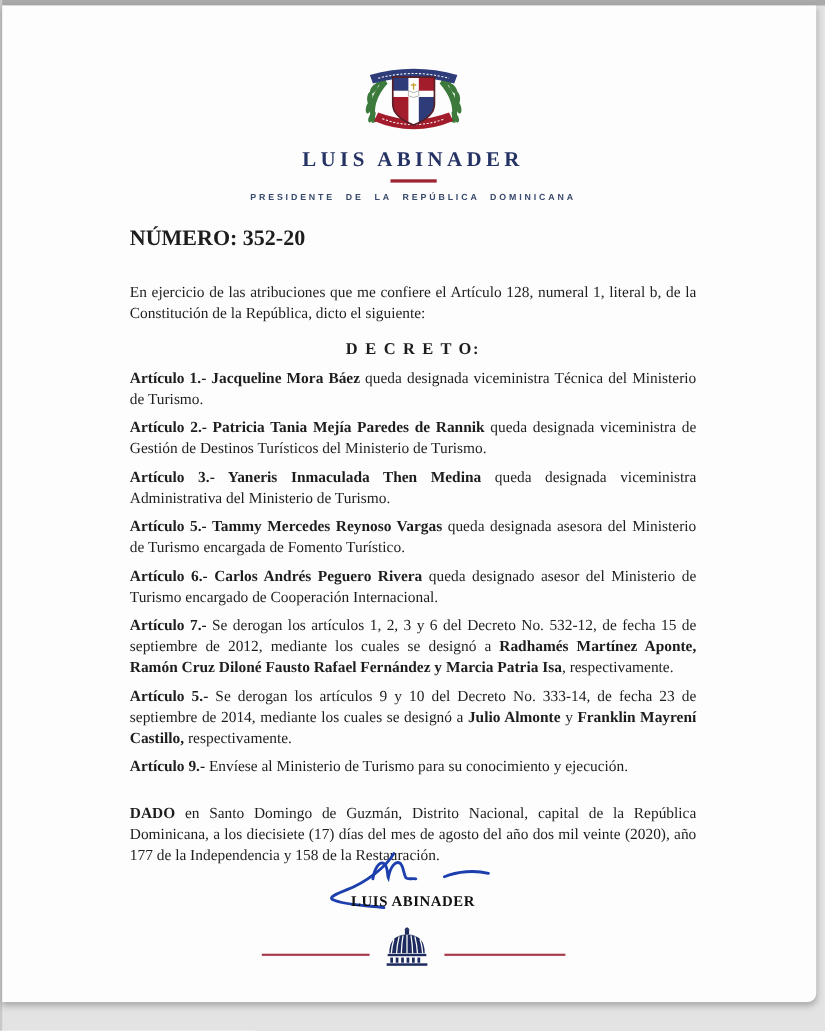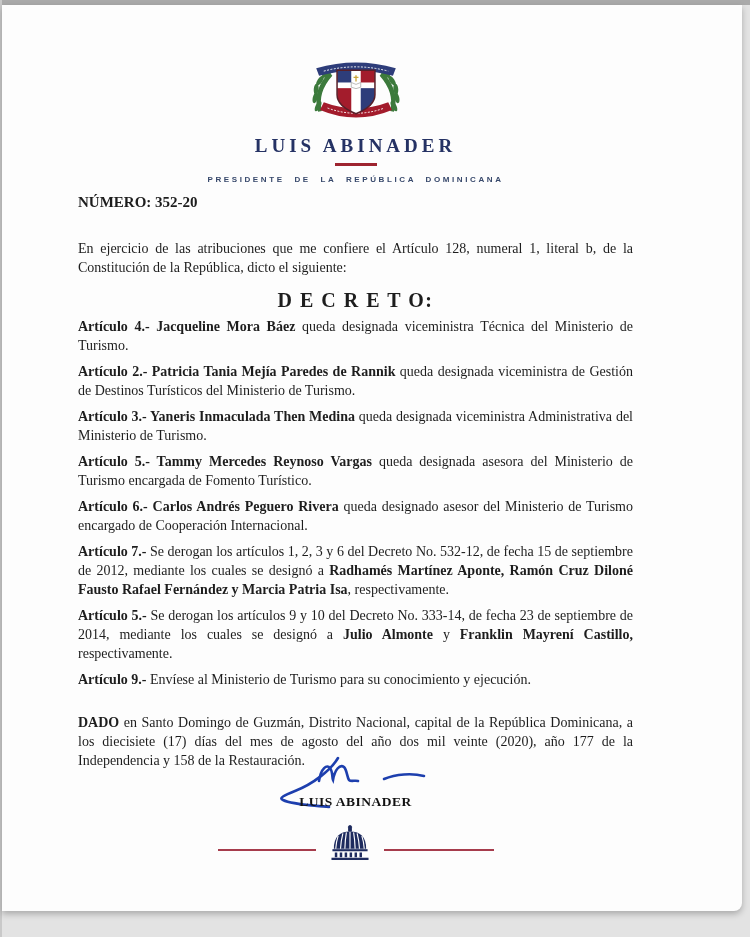--- a/index.html
+++ b/index.html
@@ -10,38 +10,38 @@
     overflow:hidden;
   }
   .frame-top{position:absolute;top:0;left:0;right:0;height:5px;background:#aaaaaa;}
   .frame-left{position:absolute;top:0;left:0;bottom:0;width:2px;background:#c9c9c9;}
   .page{
     position:absolute;top:5px;left:2px;right:8px;bottom:26px;
     background:#fdfdfd;border-radius:0 0 8px 0;
     box-shadow:0 3px 6px rgba(0,0,0,.25);
     overflow:hidden;
   }
-  .content{padding:0 109px 0 76px;color:#1d1d1d;font-size:14px;}
+  .content{padding:0 109px 0 116px;color:#1d1d1d;font-size:14px;}
   .doc-header{text-align:center;}
   .coa{display:block;margin:50px auto 0;}
   .president-name{
     margin-top:8px;font-size:19px;font-weight:bold;letter-spacing:4px;
     color:#253264;
   }
   .red-rule{width:42px;height:3px;background:#9e2430;margin:6px auto 0;}
   .president-title{
     margin-top:9px;font-size:8px;letter-spacing:2.6px;word-spacing:5px;
     color:#37486b;font-weight:bold;
     font-family:"Liberation Sans", sans-serif;
   }
-  .numero{margin-top:10px;font-weight:bold;font-size:15px;}
+  .numero{margin-top:22px;font-weight:bold;font-size:20px;}
   .para{text-align:justify;margin:7px 0 0;line-height:19px;}
   .intro{margin-top:28px;}
   .decreto{
-    text-align:center;font-weight:bold;font-size:20px;
+    text-align:center;font-weight:bold;font-size:15px;
     letter-spacing:1.5px;margin:14px 0 0;line-height:19px;
   }
   .dado{margin-top:24px;}
   .sig-wrap{position:relative;height:56px;margin-top:-14px;}
   .sig-svg{position:absolute;left:50%;transform:translateX(-50%);top:0;}
   .sig-name{
     position:absolute;bottom:2px;left:0;right:0;text-align:center;
     font-weight:bold;font-size:13.5px;letter-spacing:.5px;color:#111;
   }
   .doc-footer{
@@ -105,21 +105,21 @@
       <div class="president-title">PRESIDENTE DE LA REPÚBLICA DOMINICANA</div>
     </div>
 
     <p class="numero">NÚMERO: 352-20</p>
 
     <p class="para intro">En ejercicio de las atribuciones que me confiere el Artículo 128, numeral 1, literal b, de la Constitución de la República, dicto el siguiente:</p>
 
     <p class="decreto">D E C R E T O:</p>
 
     <div>
-        <p class="para"><b>Artículo 4.- Jacqueline Mora Báez</b><span> queda designada viceministra Técnica del Ministerio de Turismo.</span></p>
+        <p class="para"><b>Artículo 1.- Jacqueline Mora Báez</b><span> queda designada viceministra Técnica del Ministerio de Turismo.</span></p>
         <p class="para"><b>Artículo 2.- Patricia Tania Mejía Paredes de Rannik</b><span> queda designada viceministra de Gestión de Destinos Turísticos del Ministerio de Turismo.</span></p>
         <p class="para"><b>Artículo 3.- Yaneris Inmaculada Then Medina</b><span> queda designada viceministra Administrativa del Ministerio de Turismo.</span></p>
         <p class="para"><b>Artículo 5.- Tammy Mercedes Reynoso Vargas</b><span> queda designada asesora del Ministerio de Turismo encargada de Fomento Turístico.</span></p>
         <p class="para"><b>Artículo 6.- Carlos Andrés Peguero Rivera</b><span> queda designado asesor del Ministerio de Turismo encargado de Cooperación Internacional.</span></p>
         <p class="para"><b>Artículo 7.-</b><span> Se derogan los artículos 1, 2, 3 y 6 del Decreto No. 532-12, de fecha 15 de septiembre de 2012, mediante los cuales se designó a </span><b>Radhamés Martínez Aponte, Ramón Cruz Diloné Fausto Rafael Fernández y Marcia Patria Isa</b><span>, respectivamente.</span></p>
         <p class="para"><b>Artículo 5.-</b><span> Se derogan los artículos 9 y 10 del Decreto No. 333-14, de fecha 23 de septiembre de 2014, mediante los cuales se designó a </span><b>Julio Almonte</b><span> y </span><b>Franklin Mayrení Castillo,</b><span> respectivamente.</span></p>
         <p class="para"><b>Artículo 9.-</b><span> Envíese al Ministerio de Turismo para su conocimiento y ejecución.</span></p>
       </div>
 
     <p class="para dado"><b>DADO</b><span> en Santo Domingo de Guzmán, Distrito Nacional, capital de la República Dominicana, a los diecisiete (17) días del mes de agosto del año dos mil veinte (2020), año 177 de la Independencia y 158 de la Restauración.</span></p>

